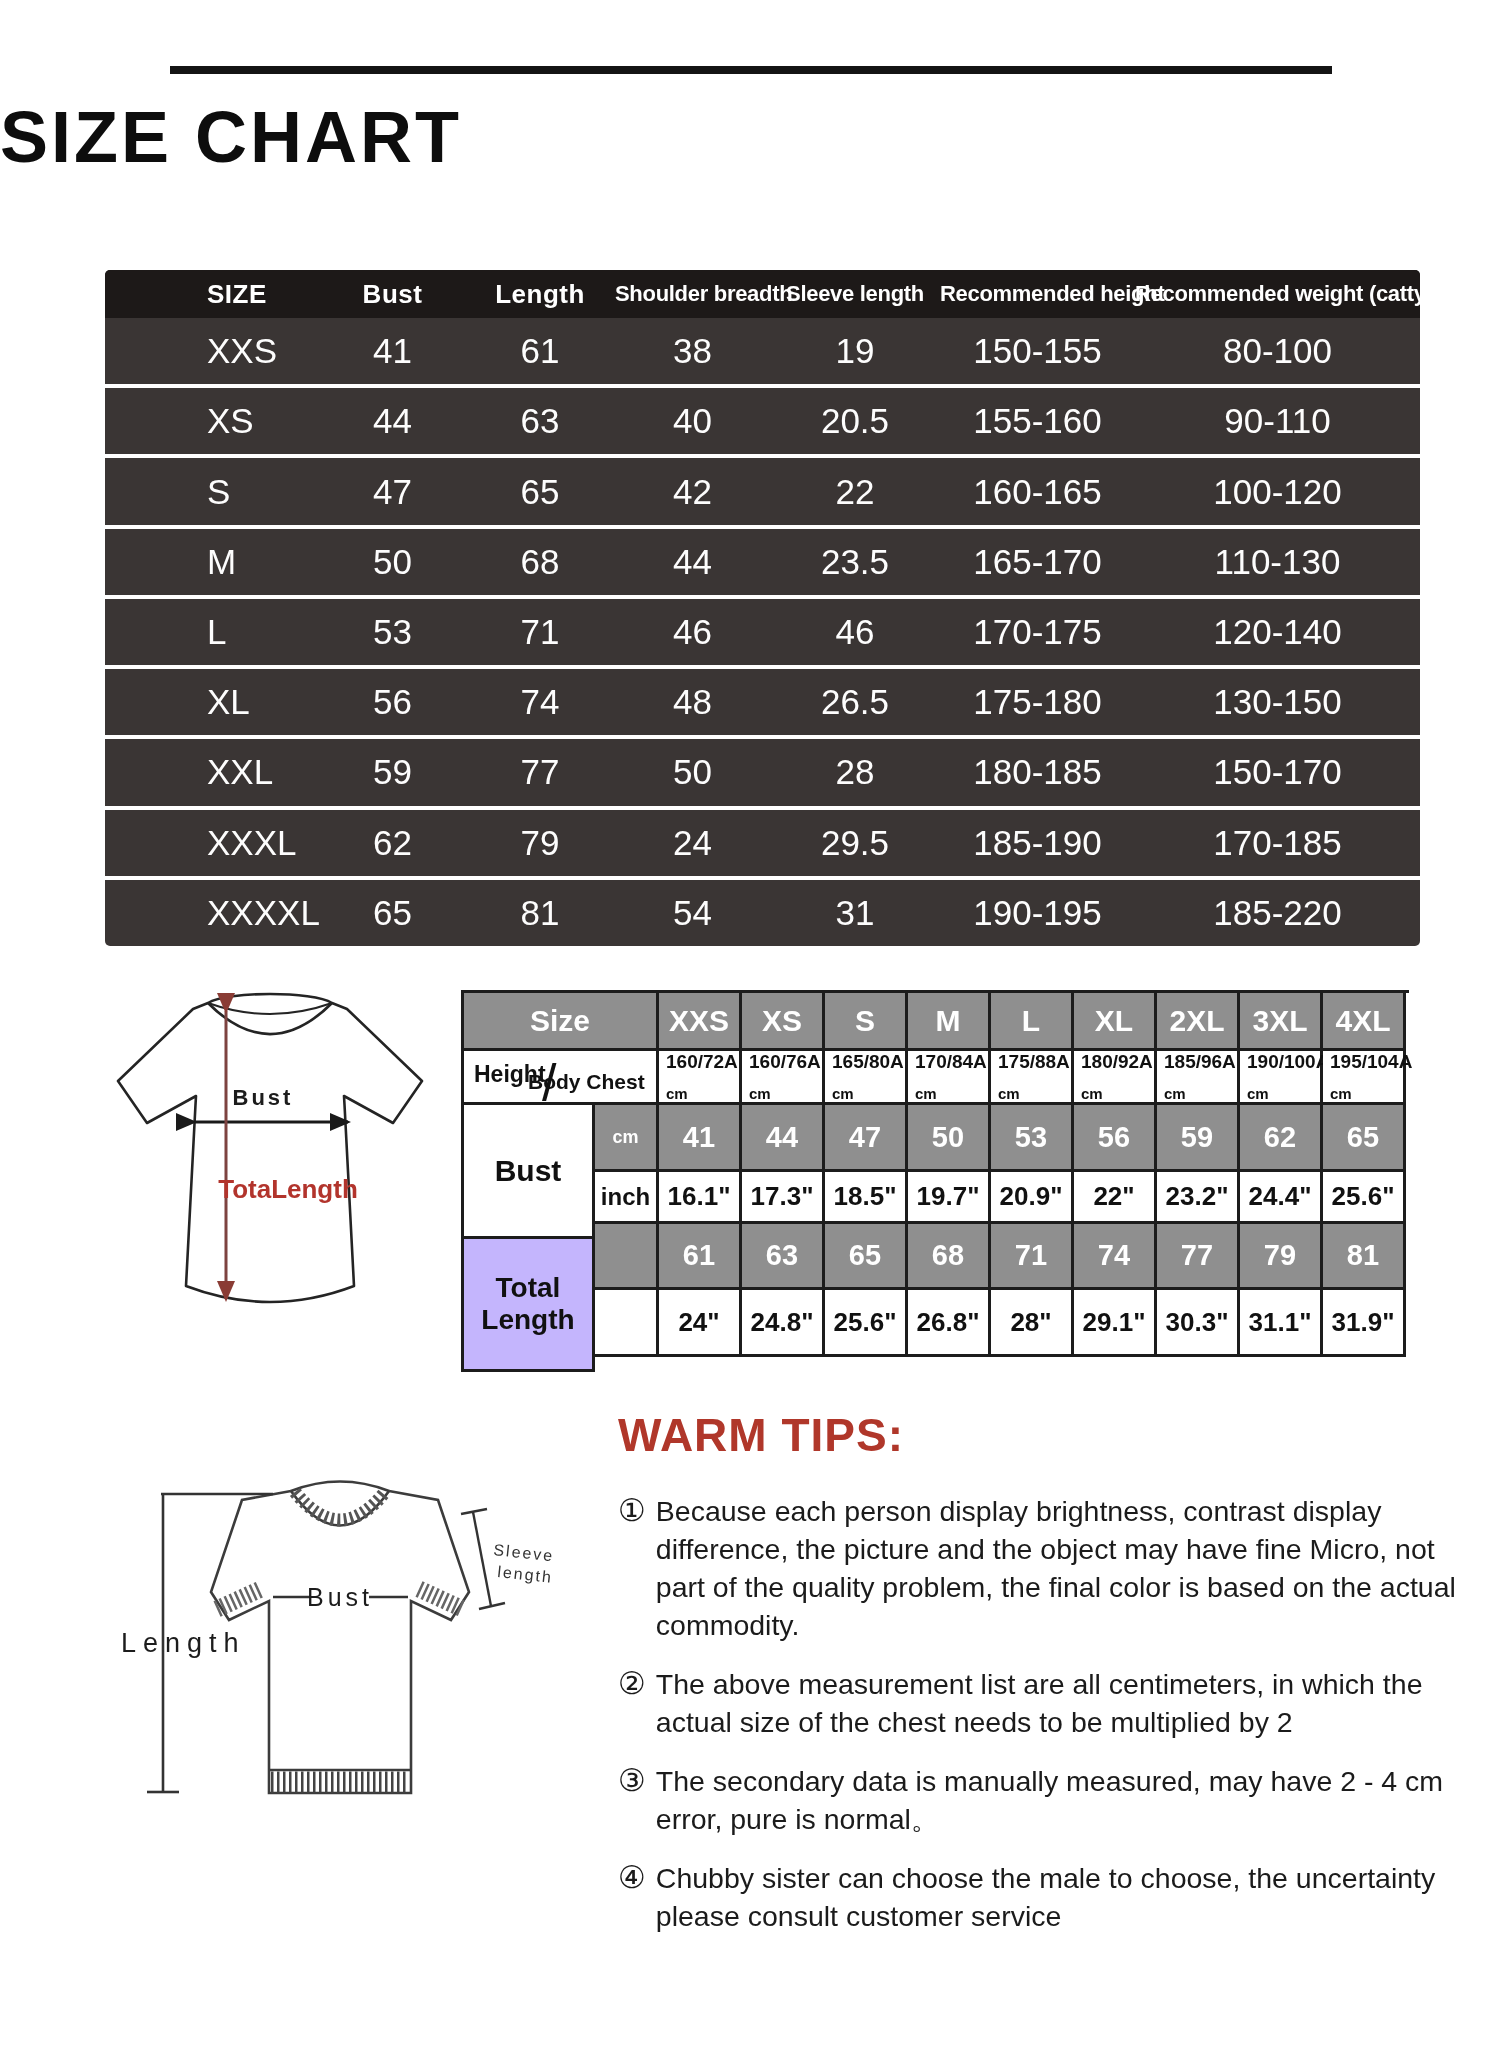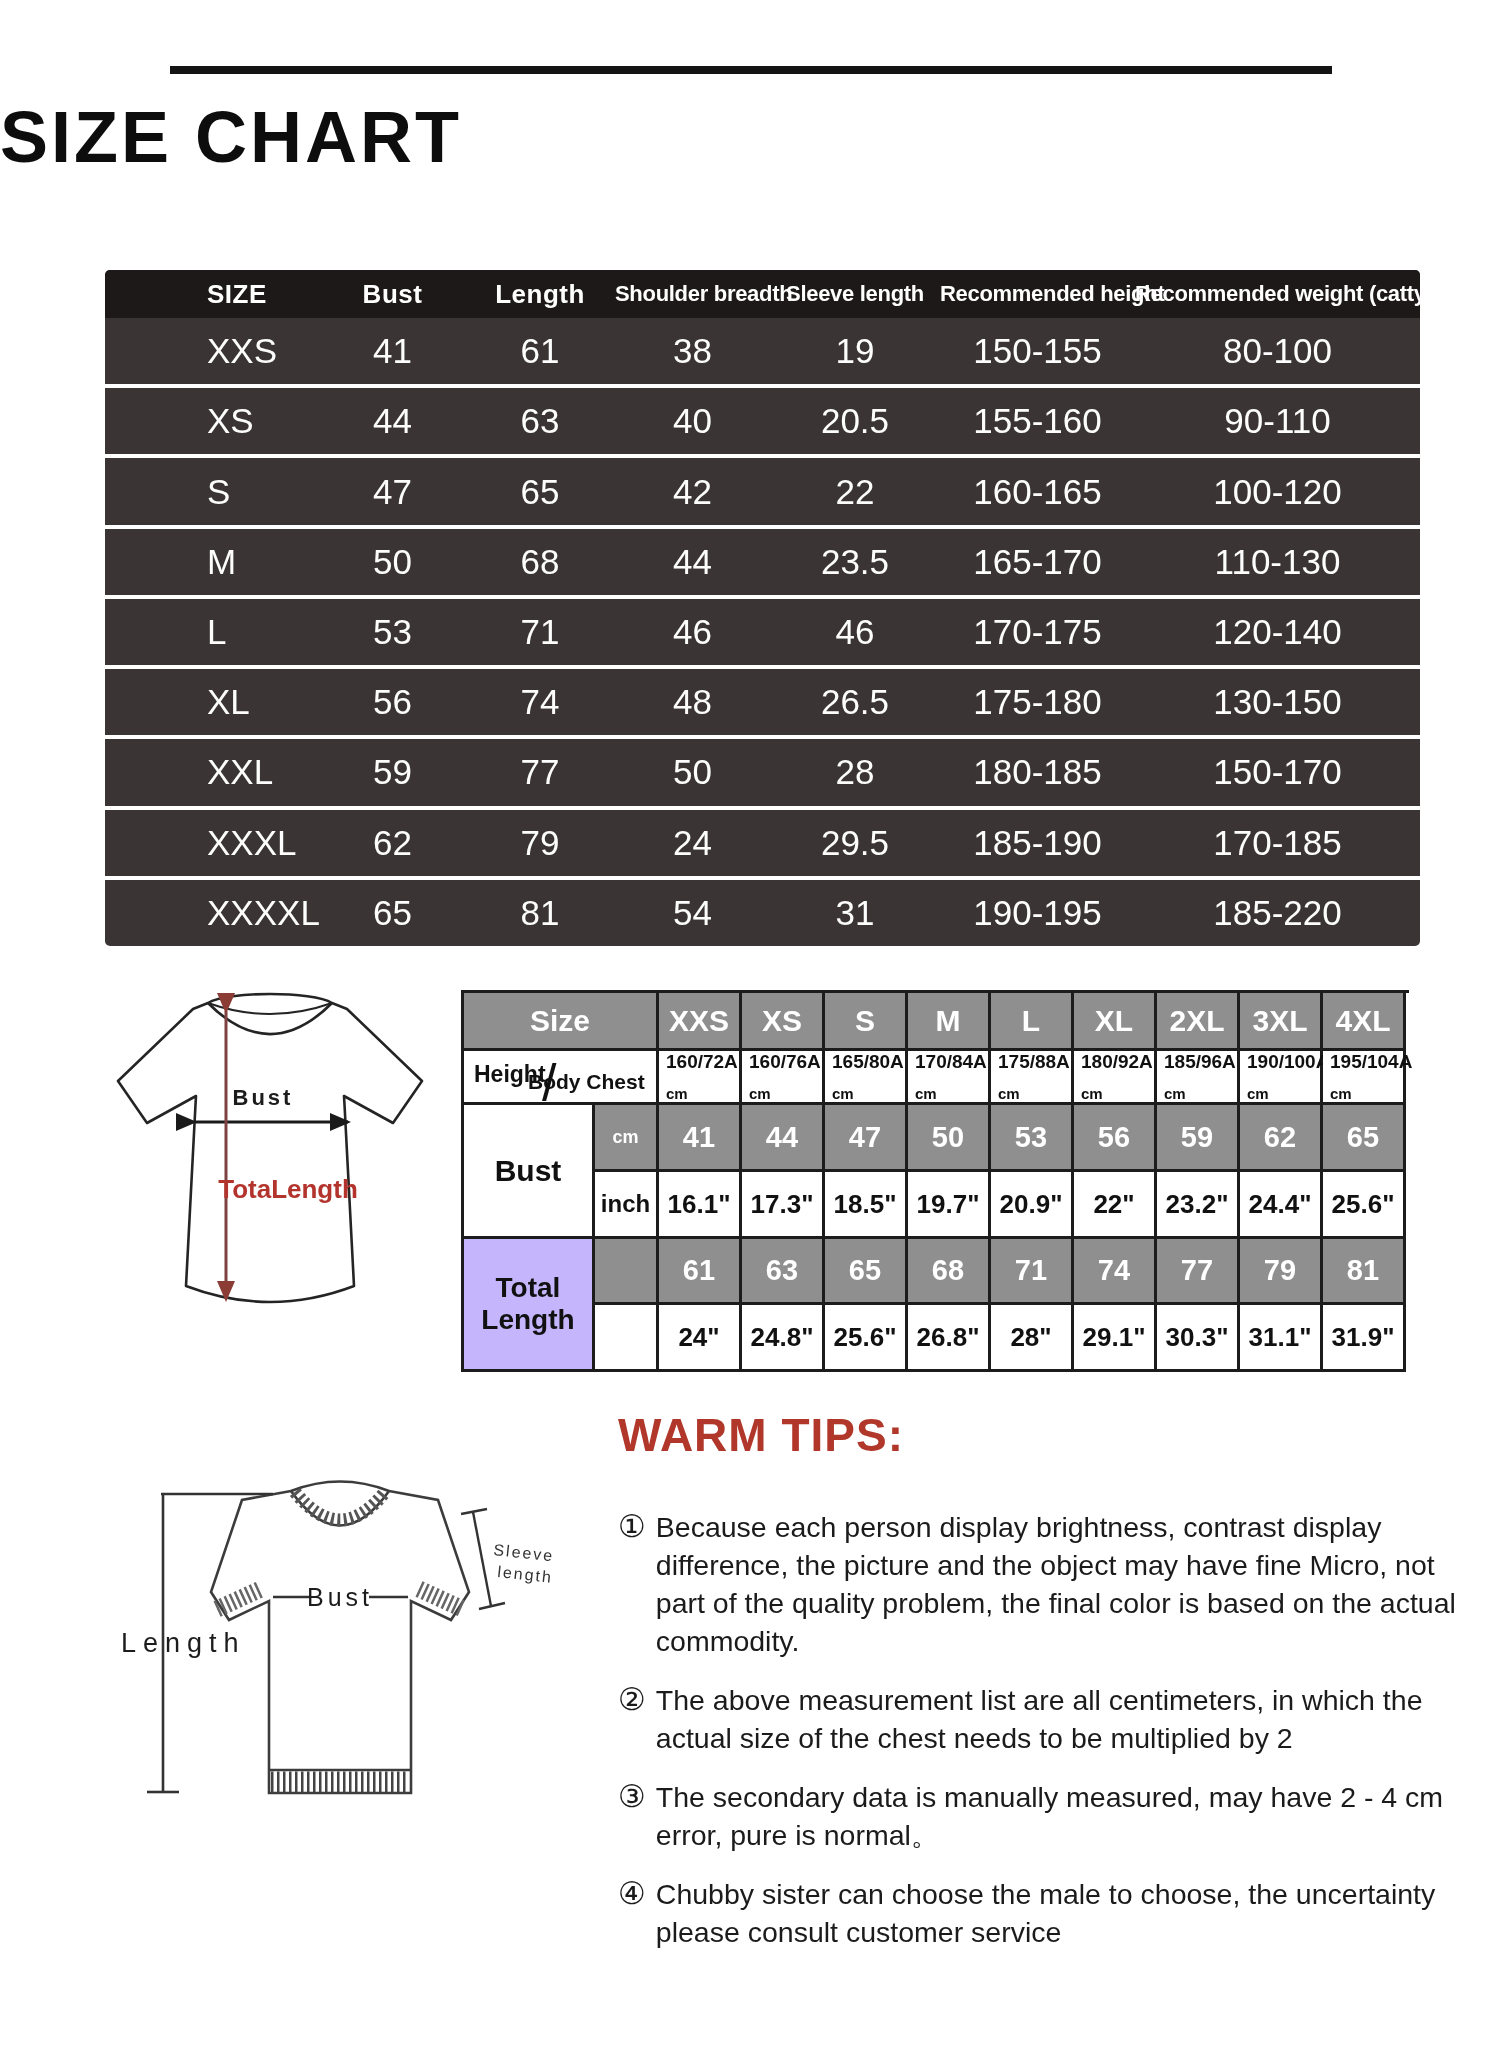--- a/index.html
+++ b/index.html
@@ -45,33 +45,33 @@
   .g-hv .cv{font-size:19px;color:#111;line-height:22px;}
   .g-hv .cu{font-size:15px;color:#111;line-height:16px;}
   .g-bottom{display:flex;}
   .g-left{display:flex;flex-direction:column;width:131px;}
   .g-bust-label{height:134px;font-size:30px;color:#111;background:#fff;}
   .g-total-label{height:133px;font-size:28px;color:#111;background:#c4b5fd;flex-direction:column;line-height:32px;}
   .g-rightrows{display:flex;flex-direction:column;}
   .g-vrow{display:flex;}
   .g-unit{width:64px;}
   .r-cm{height:67px;}
-  .r-inch{height:67px;}
+  .r-inch{height:52px;}
   .r-tcm{height:66px;}
   .r-tinch{height:67px;}
   .gray-bg{background:#8f8f8f;color:#fff;}
   .white-bg{background:#fff;color:#111;}
   .g-unit.gray-bg{font-size:18px;}
   .g-unit.white-bg{font-size:24px;}
   .g-val{width:83px;}
   .g-val.gray-bg{font-size:29px;}
   .g-val.white-bg{font-size:26px;}
   
   .tips{position:absolute;left:618px;top:1408px;width:862px;}
-  .tips-heading{font-size:46px;font-weight:700;color:#b0372a;letter-spacing:1px;margin-bottom:46px;}
+  .tips-heading{font-size:46px;font-weight:700;color:#b0372a;letter-spacing:1px;margin-bottom:30px;}
   .tip{display:flex;gap:10px;margin-bottom:21px;}
   .tip-num{flex:0 0 auto;font-size:31px;line-height:38px;color:#1b1b1b;}
   .tip-text{font-size:28.5px;line-height:38px;color:#1b1b1b;}
   
   .shirt1{position:absolute;left:95px;top:985px;}
   .shirt2{position:absolute;left:95px;top:1460px;}
 </style>
 </head>
 <body>
 

